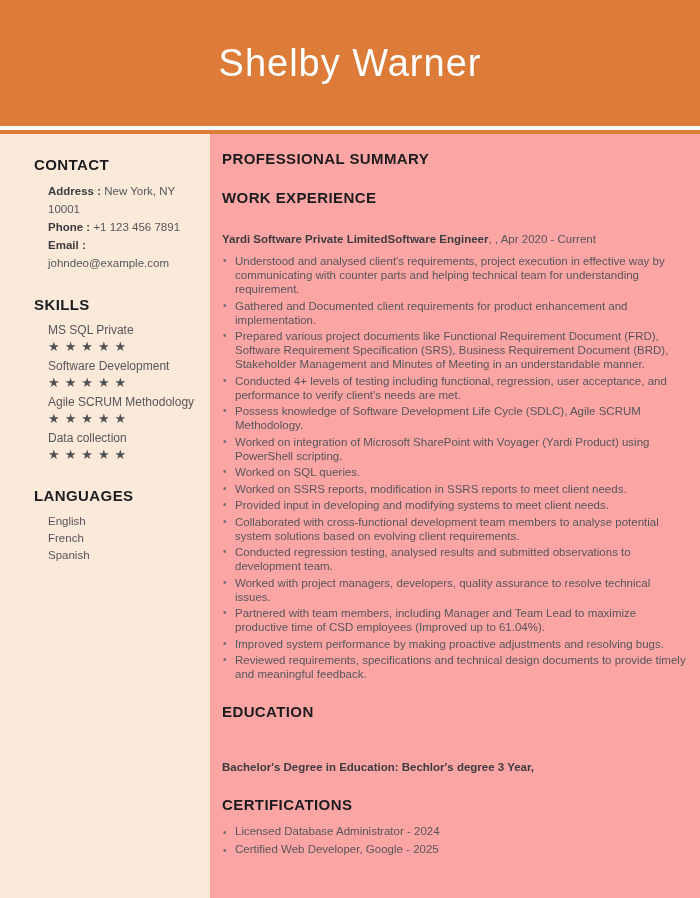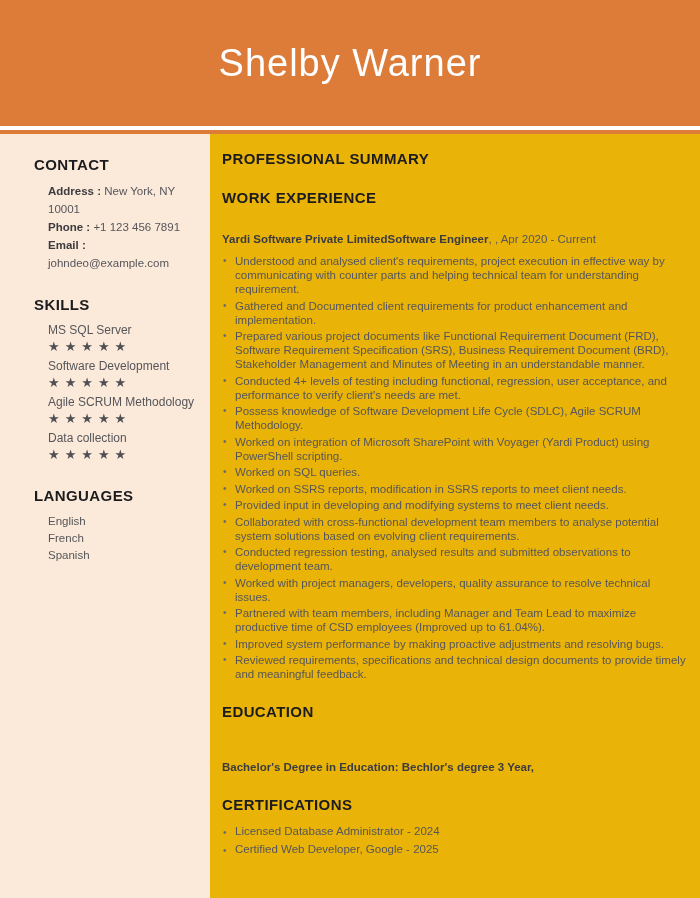--- a/index.html
+++ b/index.html
@@ -1,17 +1,17 @@
 <!DOCTYPE html>
 <html style="--accent: #dd7b39; --sidebar-bg: #fbe9da; --heading: #1c1c1e; --body: #56565a; --bold: #3c3c40; --star: #4f4f55;"><head>
 <meta charset="utf-8">
 <style>
   html,body{margin:0;padding:0;}
   body{font-family:"Liberation Sans","DejaVu Sans",sans-serif;background:#ffffff;}
-  .page{position:relative;width:700px;height:898px;background:#eab308;overflow:hidden;}
+  .page{position:relative;width:700px;height:898px;background:#fca5a5;overflow:hidden;}
 
   
   .header{height:126px;background:var(--accent,#dd7b39);display:flex;align-items:center;justify-content:center;}
   .header .name{color:#ffffff;font-size:38px;font-weight:400;letter-spacing:1px;}
   .divider-gap{height:4px;background:#ffffff;}
   .divider-line{height:4px;background:var(--accent,#dd7b39);}
 
   
   .content{display:flex;height:764px;}
   .sidebar{width:210px;background:var(--sidebar-bg,#fbe9da);box-sizing:border-box;padding:22px 12px 16px 34px;flex-shrink:0;}
@@ -74,21 +74,21 @@
 
             <div class="contact-line"><span class="lbl">Email :</span> <span>johndeo@example.com</span></div>
           </div>
       </div>
 
       <div class="side-sec">
         <div class="sec-title">SKILLS</div>
         <div class="side-items">
 
             <div class="skill">
-              <div class="skill-name">MS SQL Server</div>
+              <div class="skill-name">MS SQL Private</div>
               <div class="skill-stars">★★★★★</div>
             </div>
 
             <div class="skill">
               <div class="skill-name">Software Development</div>
               <div class="skill-stars">★★★★★</div>
             </div>
 
             <div class="skill">
               <div class="skill-name">Agile SCRUM Methodology</div>

